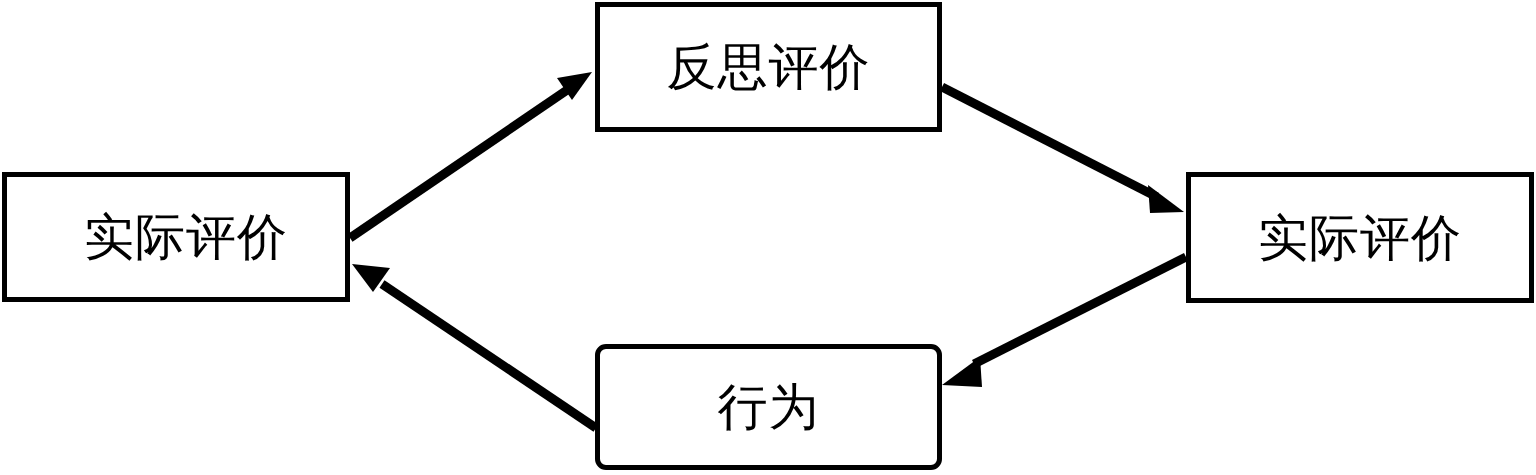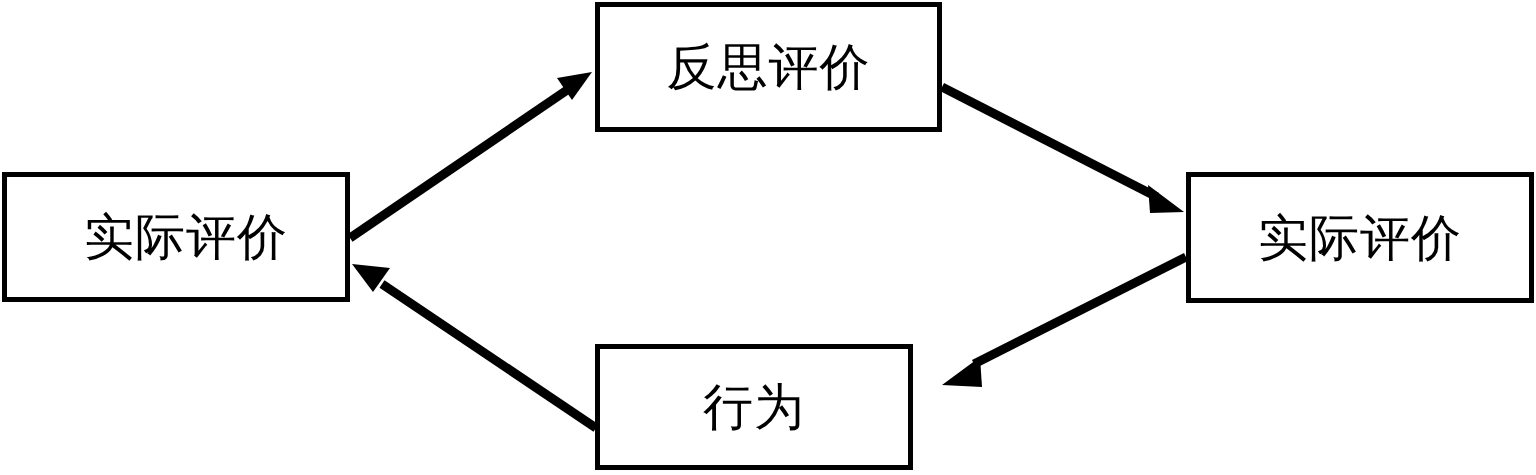--- a/index.html
+++ b/index.html
@@ -41,21 +41,21 @@
     font-size: 50px;
     line-height: 1;
     color: #000000;
     letter-spacing: 1px;
     white-space: nowrap;
     font-weight: 400;
   }
   #node-actual   { left: 2px;    top: 172px; width: 348px; height: 130px; padding-left: 20px; }
   #node-reflect  { left: 595px;  top: 2px;   width: 347px; height: 130px; }
   #node-self     { left: 1186px; top: 172px; width: 348px; height: 131px; }
-  #node-behavior { left: 595px;  top: 344px; width: 318px; height: 126px; }
+  #node-behavior { left: 595px;  top: 344px; width: 347px; height: 126px; border-radius: 11px; }
 </style>
 </head>
 <body>
 
 <div id="diagram-root">
 
   <svg id="edge-layer" viewBox="0 0 1536 475" width="1536" height="475" aria-hidden="true">
 
     <g>
       <line x1="350" y1="238" x2="573" y2="86" stroke="#000000" stroke-width="9" stroke-linecap="butt"></line>

